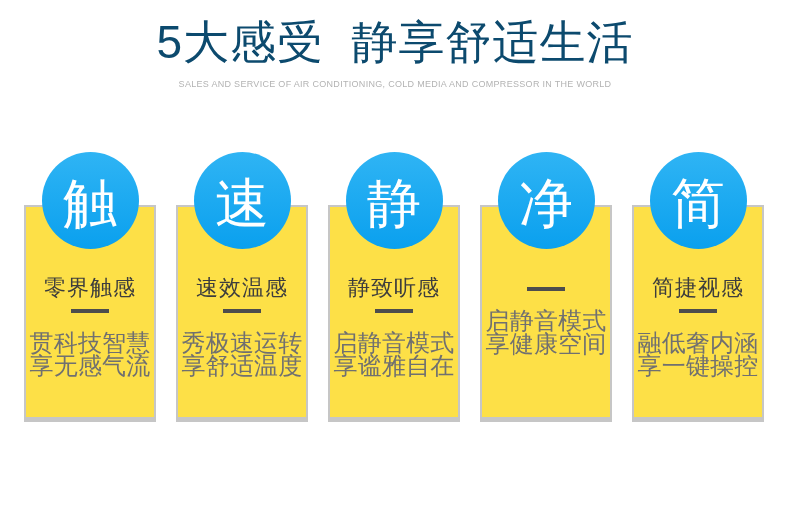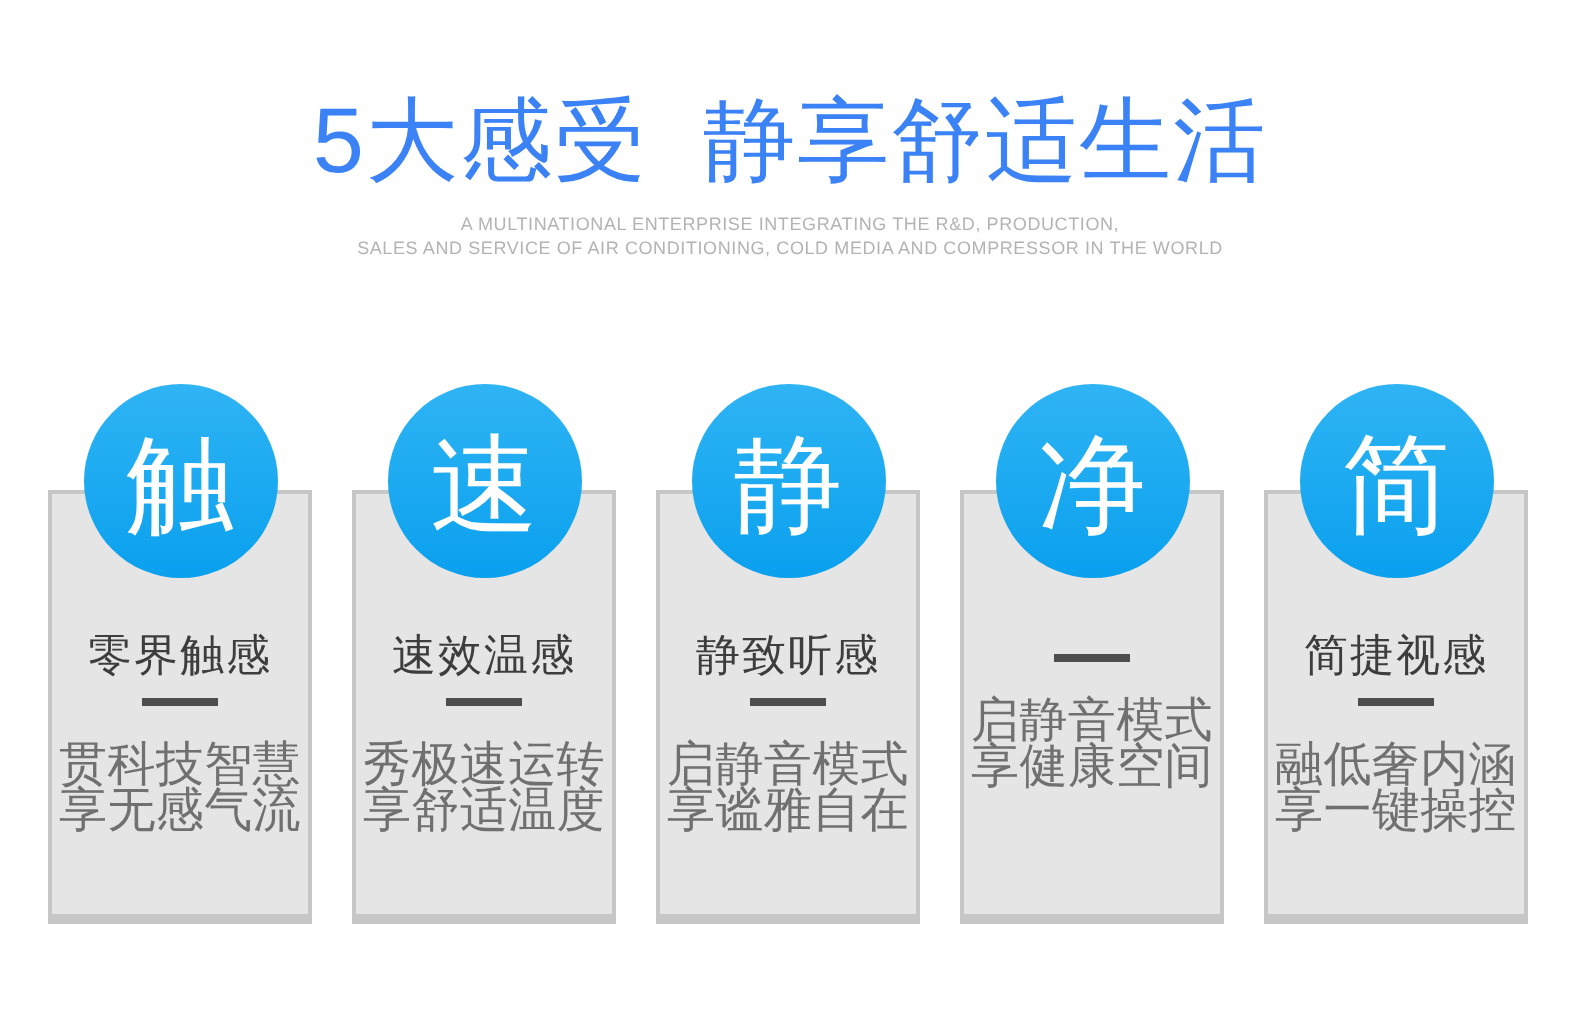--- a/index.html
+++ b/index.html
@@ -9,25 +9,25 @@
     background: #ffffff;
     overflow: hidden;
     font-family: "Liberation Sans", sans-serif;
     position: relative;
   }
 
   
   .hero-header { text-align: center; }
   .page-title {
     margin: 0;
-    padding-top: 44px;
+    padding-top: 16px;
     font-size: 46px;
     line-height: 53px;
     font-weight: 300;
-    color: #3b82f6;
+    color: #0c4a6e;
     letter-spacing: 1px;
     white-space: pre; 
   }
   .subtitle {
     margin-top: 9px;
     color: #b3b3b3;
     font-size: 9px;
     line-height: 12px;
     letter-spacing: 0.3px;
     font-weight: 400;
@@ -63,21 +63,21 @@
     color: #ffffff;
     font-size: 54px;
     line-height: 1;
     font-weight: 300;
     padding-top: 4px;
   }
   .feature-card {
     width: 100%;
     height: 217px;
     box-sizing: border-box;
-    background: #e5e5e5;
+    background: #fde047;
     border: 2px solid #c6c6c6;
     border-bottom-width: 5px;
     text-align: center;
     padding-top: 70px;
   }
   .card-title {
     margin: 0;
     font-size: 22px;
     line-height: 22px;
     font-weight: 400;
@@ -97,21 +97,20 @@
     color: #707070;
     letter-spacing: 0.2px;
   }
 </style>
 </head>
 <body>
 
 <header class="hero-header">
   <h1 class="page-title">5大感受  静享舒适生活</h1>
   <div class="subtitle">
-    <div>A MULTINATIONAL ENTERPRISE INTEGRATING THE R&amp;D, PRODUCTION,</div>
     <div>SALES AND SERVICE OF AIR CONDITIONING, COLD MEDIA AND COMPRESSOR IN THE WORLD</div>
   </div>
 </header>
 
 <section class="cards-row">
 
   <div class="feature-col">
     <div class="feature-badge">
       <span class="badge-char">触</span>
     </div>

